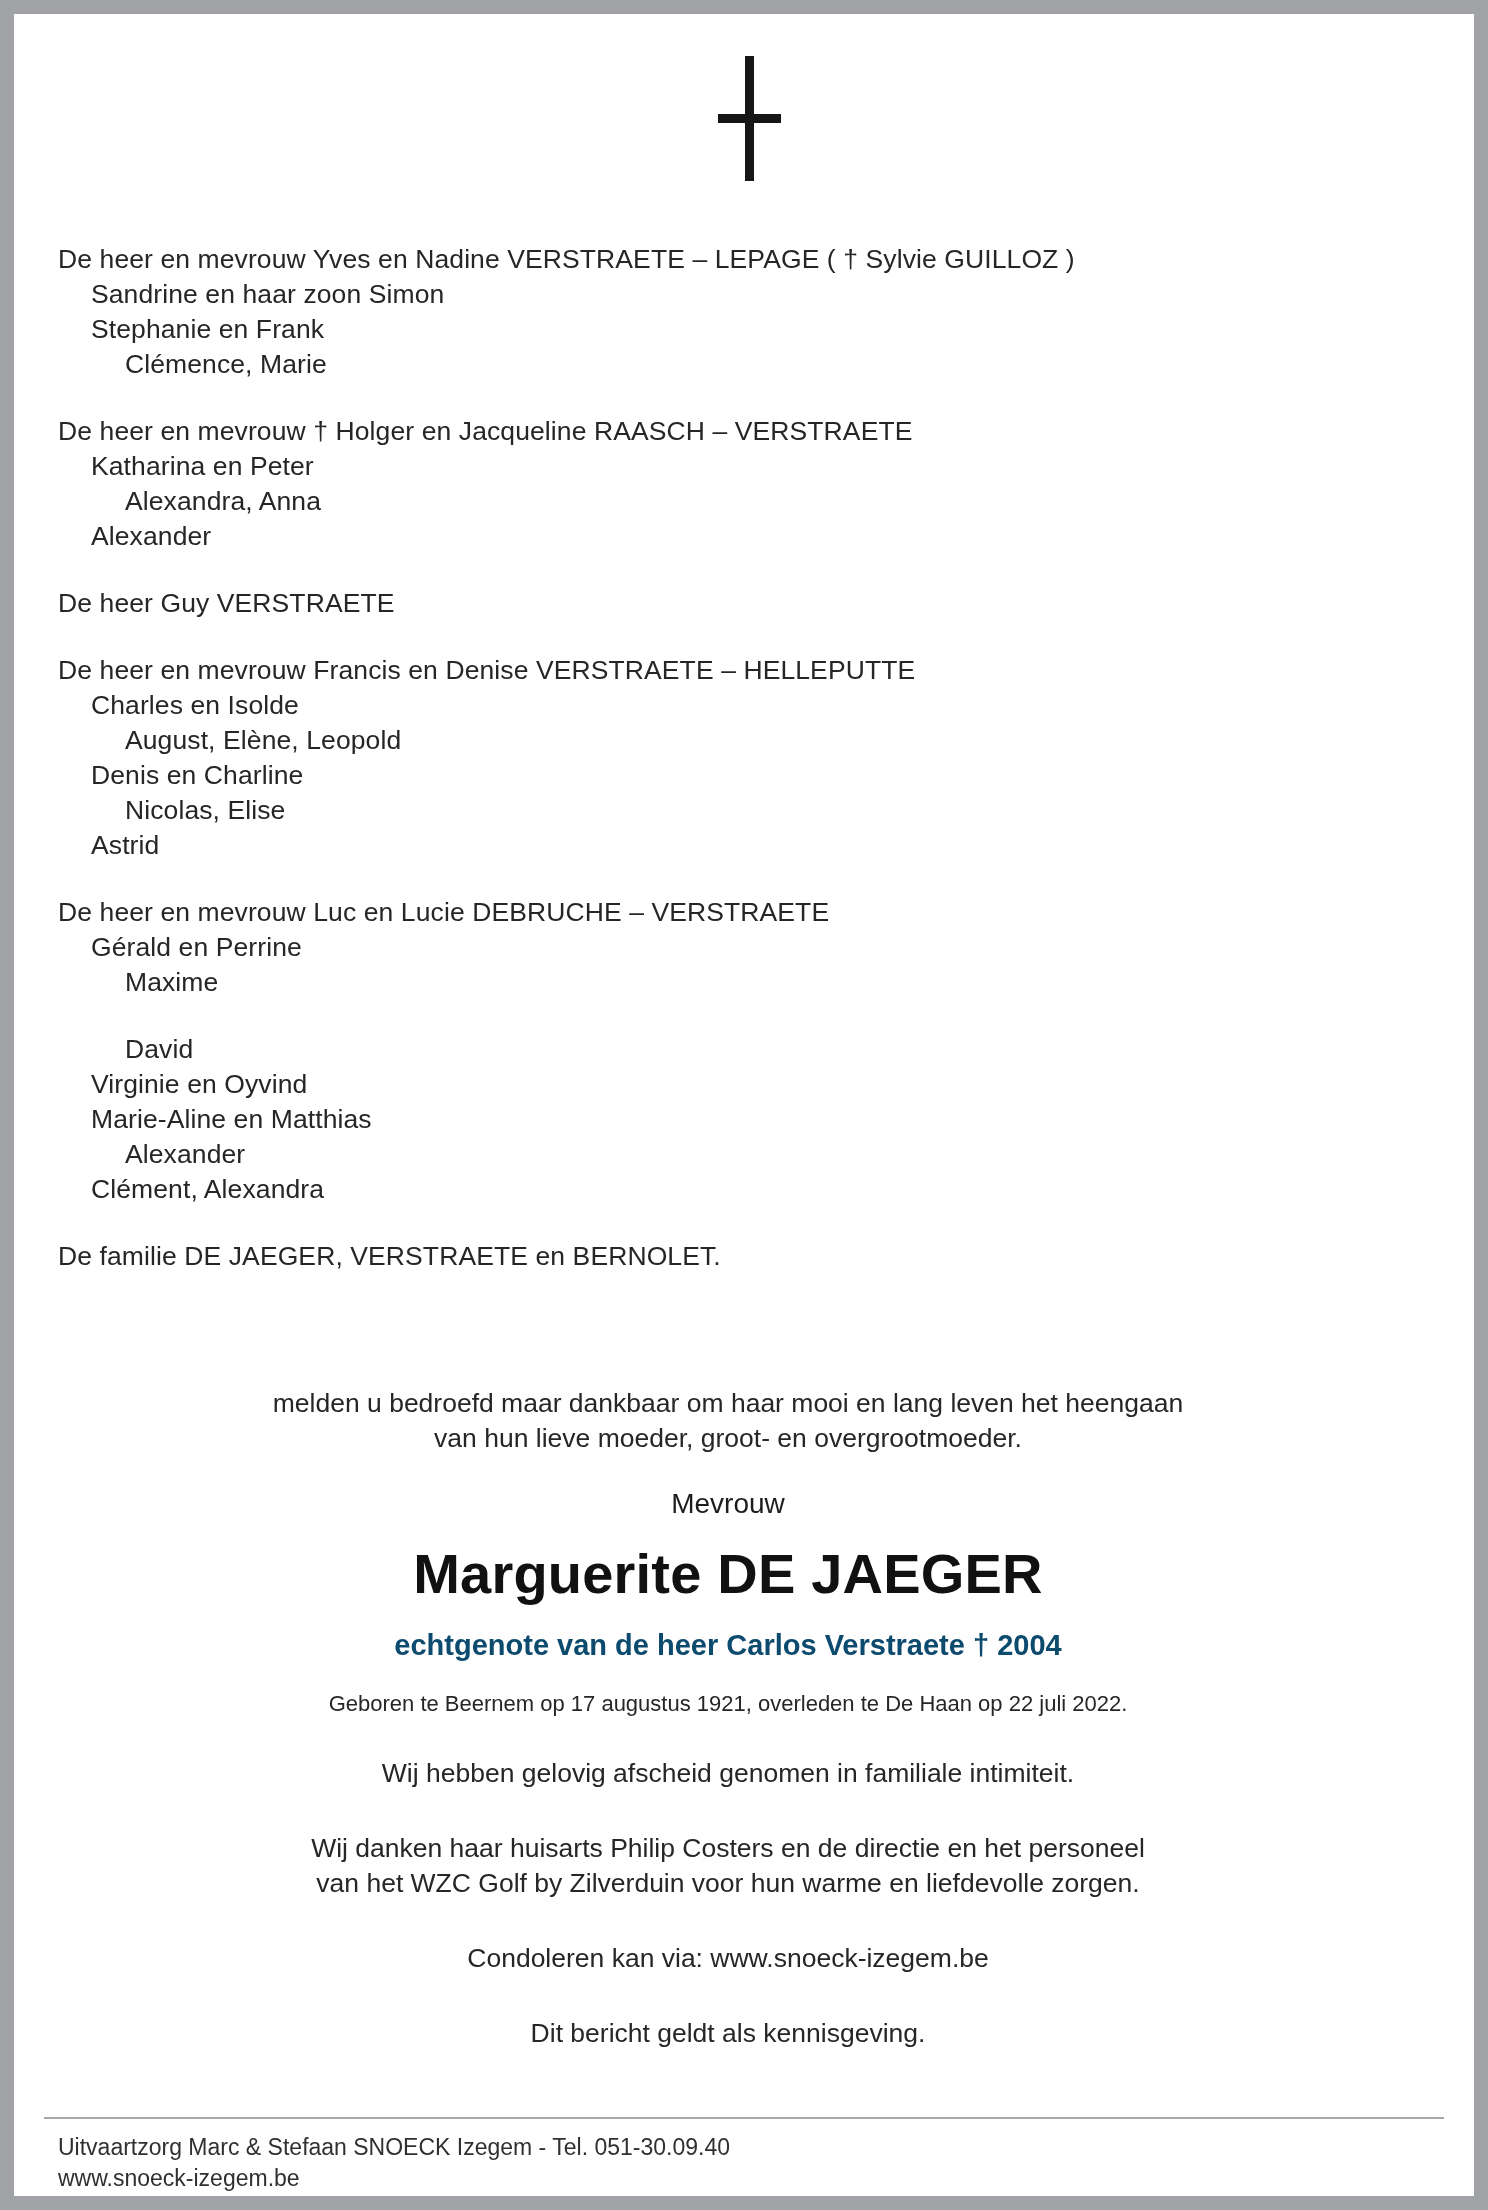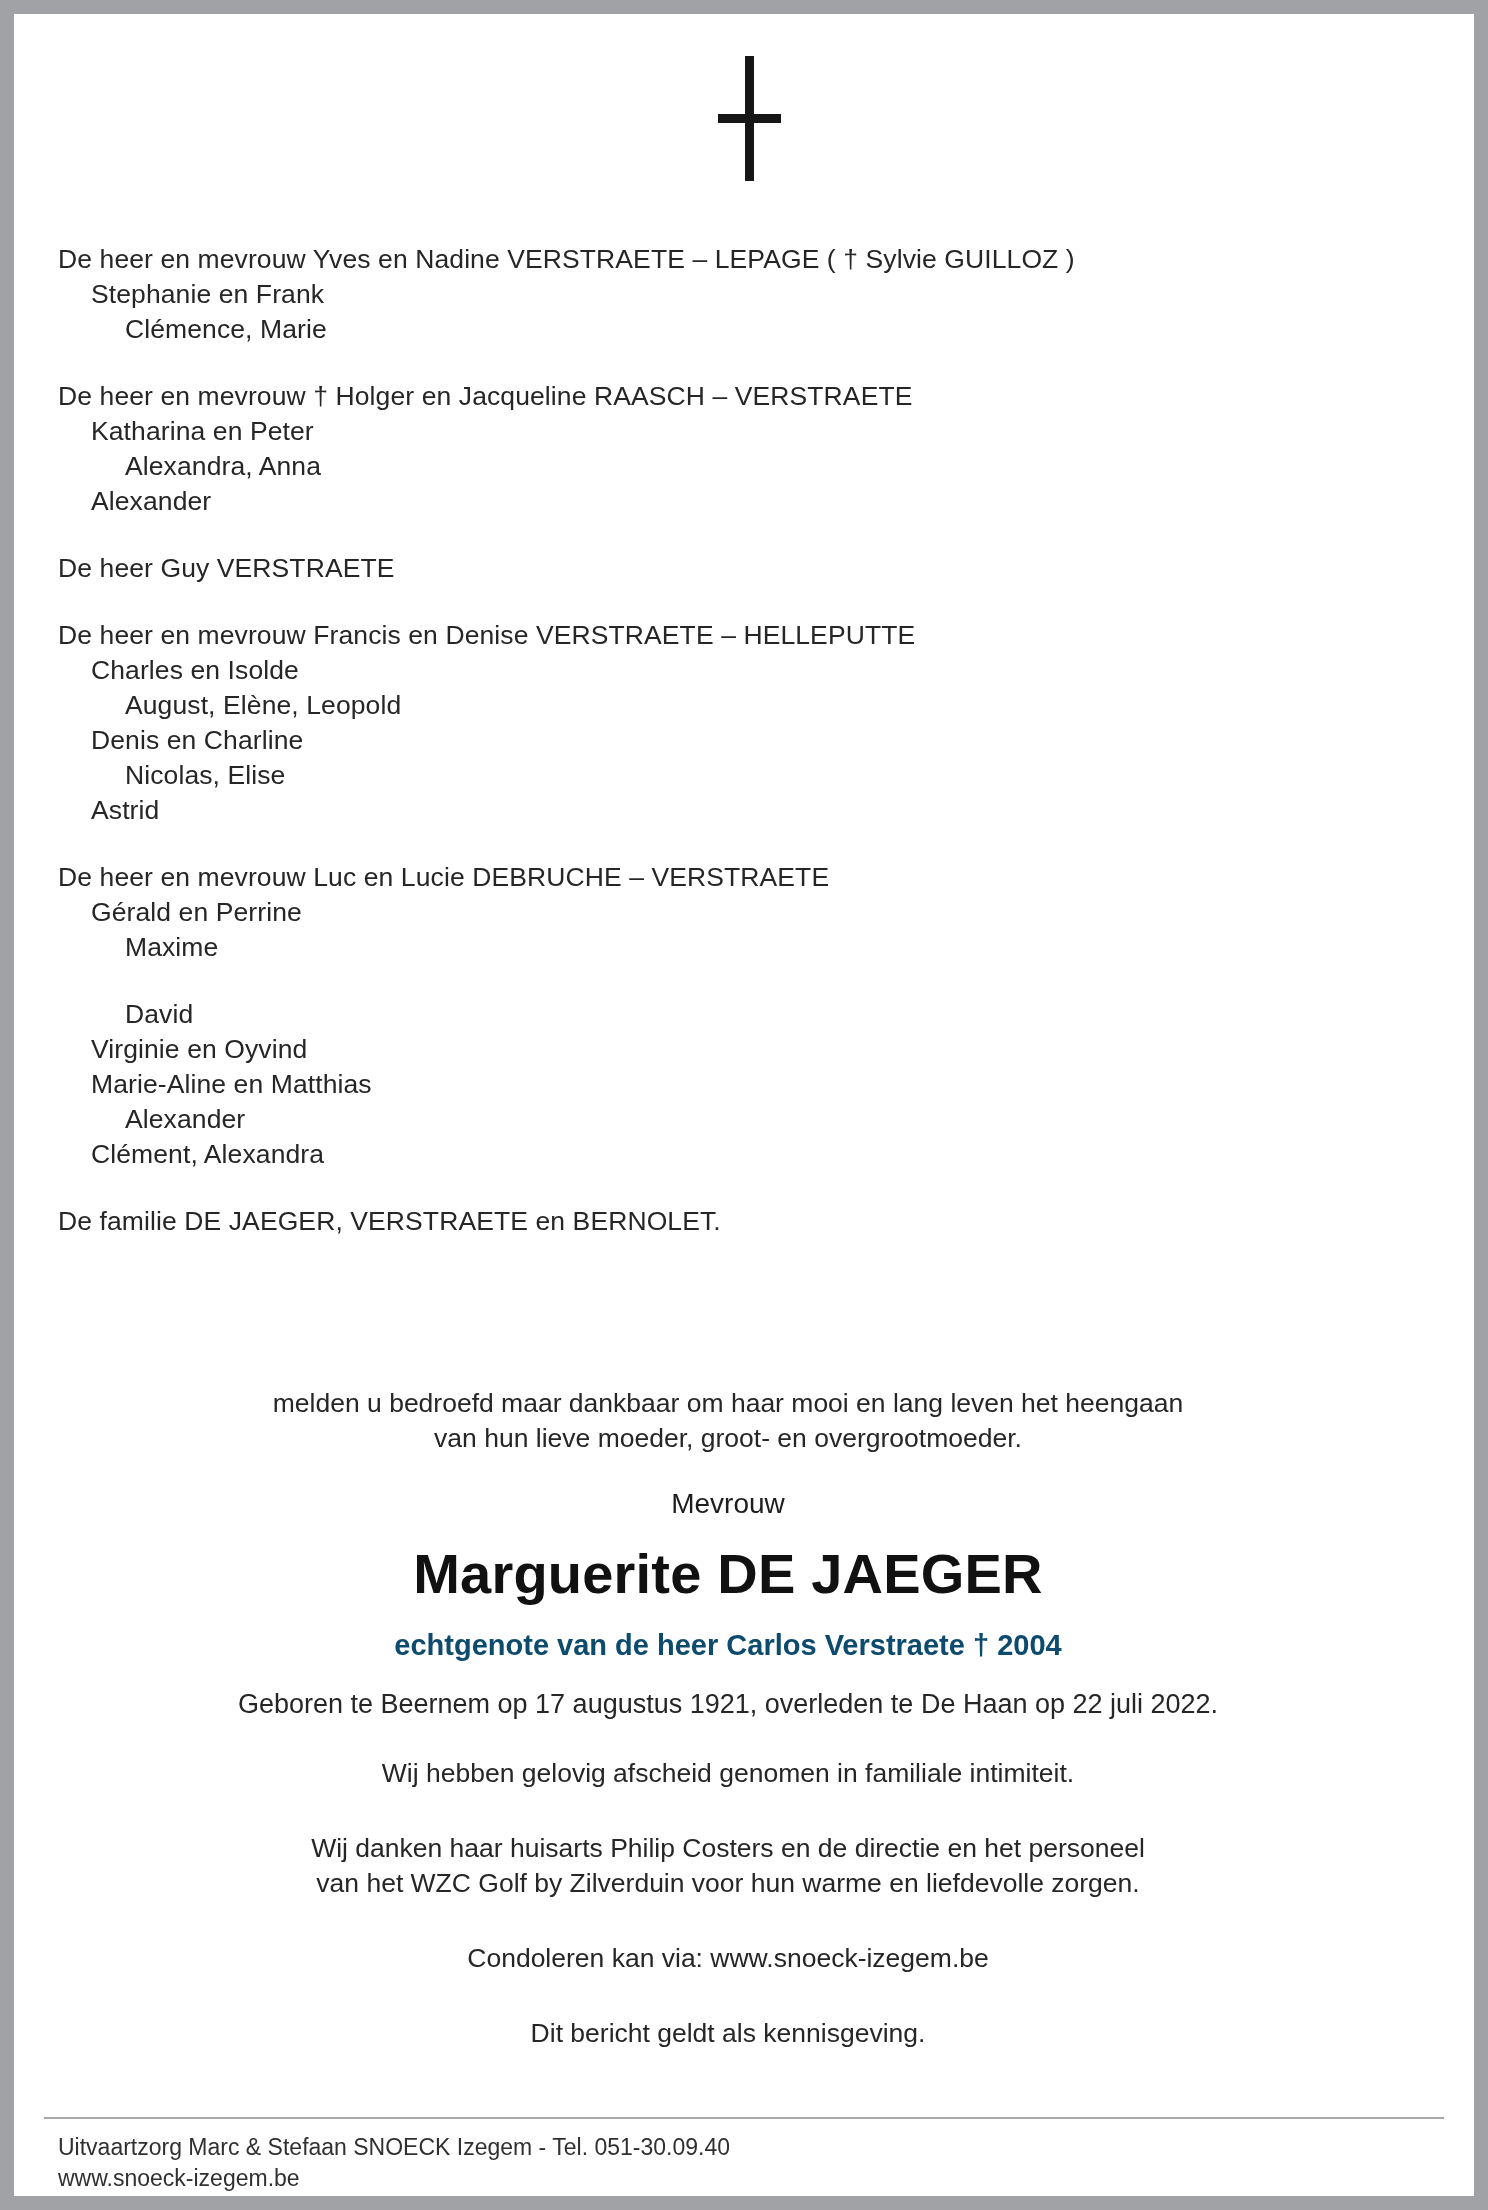--- a/index.html
+++ b/index.html
@@ -120,21 +120,21 @@
     color: #111111;
     letter-spacing: 0.2px;
   }
   .spouse-line {
     font-size: 29px;
     line-height: 38px;
     font-weight: bold;
     color: #0c4a6e;
   }
   .dates-line {
-    font-size: 27px;
+    font-size: 22px;
     line-height: 36px;
     color: #262626;
   }
 
   
   .footer-rule {
     position: absolute;
     left: 30px;
     top: 2103px;
     width: 1400px;
@@ -163,20 +163,21 @@
     <div class="cross-wrap">
       <div class="cross">
         <div class="v"></div>
         <div class="h"></div>
       </div>
     </div>
 
     <div class="family-blocks">
         <div class="fam-block">
           <div class="fam-line ind-0">De heer en mevrouw Yves en Nadine VERSTRAETE – LEPAGE ( † Sylvie GUILLOZ )</div>
+          <div class="fam-line ind-1">Sandrine en haar zoon Simon</div>
           <div class="fam-line ind-1">Stephanie en Frank</div>
           <div class="fam-line ind-2">Clémence, Marie</div>
         </div>
         <div class="fam-block">
           <div class="fam-line ind-0">De heer en mevrouw † Holger en Jacqueline RAASCH  – VERSTRAETE</div>
           <div class="fam-line ind-1">Katharina en Peter</div>
           <div class="fam-line ind-2">Alexandra, Anna</div>
           <div class="fam-line ind-1">Alexander</div>
         </div>
         <div class="fam-block">

